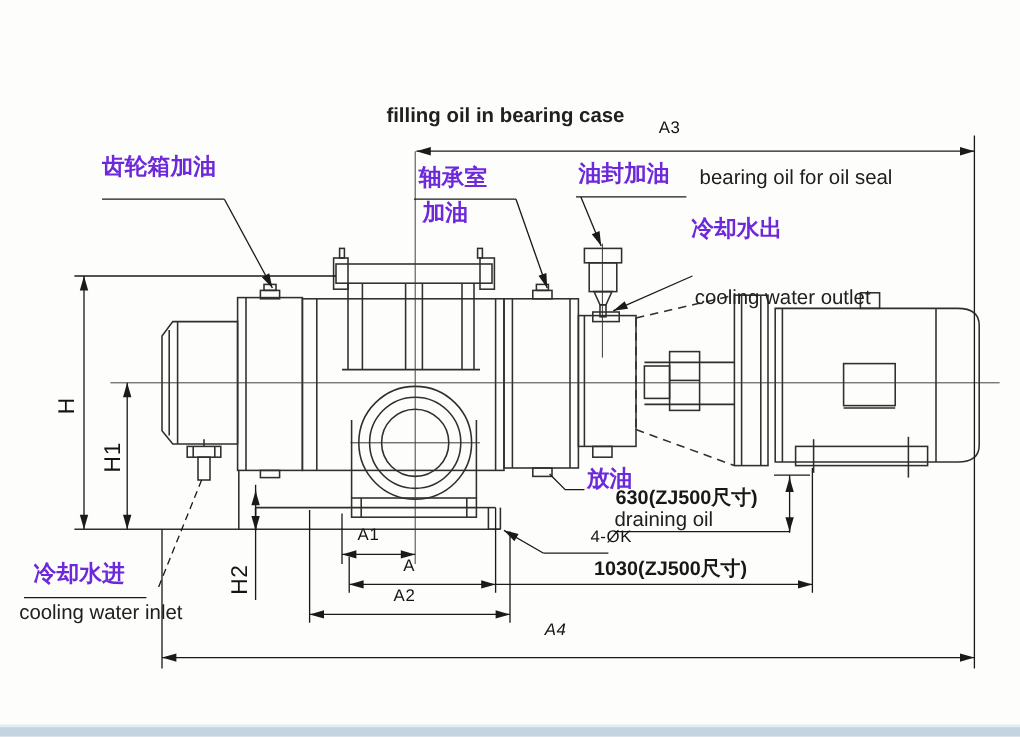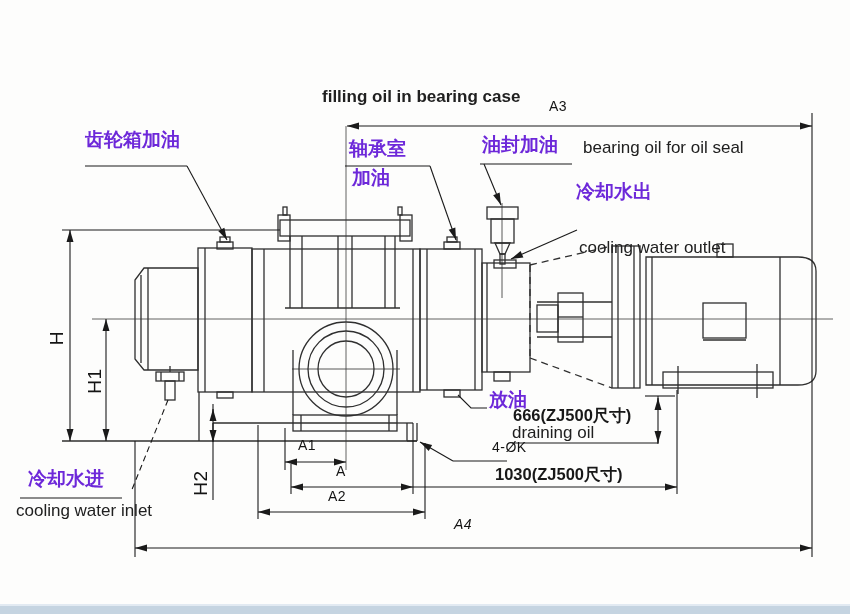--- a/index.html
+++ b/index.html
@@ -235,21 +235,21 @@
   <div class="lbl en" style="left:579px;top:208px;margin-top:31px;">cooling water outlet</div>
 
   <div class="vlabel" style="left:37px;top:327px;width:40px;">H</div>
   <div class="vlabel" style="left:75px;top:370px;width:40px;">H1</div>
   <div class="vlabel" style="left:181px;top:472px;width:40px;">H2</div>
 
   <div class="lbl cjk" style="left:28px;top:469px;">冷却水进</div>
   <div class="lbl en" style="left:16px;top:502px;">cooling water inlet</div>
 
   <div class="lbl cjk" style="left:489px;top:390px;">放油</div>
-  <div class="lbl small-dim" style="left:513px;top:407px;">666(ZJ500尺寸)</div>
+  <div class="lbl small-dim" style="left:513px;top:407px;">630(ZJ500尺寸)</div>
   <div class="lbl en" style="left:512px;top:424px;">draining oil</div>
 
   <div class="lbl dim" style="left:456px;top:440px;margin-left:36px;">4-ØK</div>
   <div class="lbl small-dim" style="left:495px;top:466px;">1030(ZJ500尺寸)</div>
 
   <div class="lbl dim" style="left:298px;top:438px;">A1</div>
   <div class="lbl dim" style="left:336px;top:464px;">A</div>
   <div class="lbl dim" style="left:328px;top:489px;">A2</div>
   <div class="lbl dim" style="left:454px;top:517px;font-style:italic;">A4</div>
 

